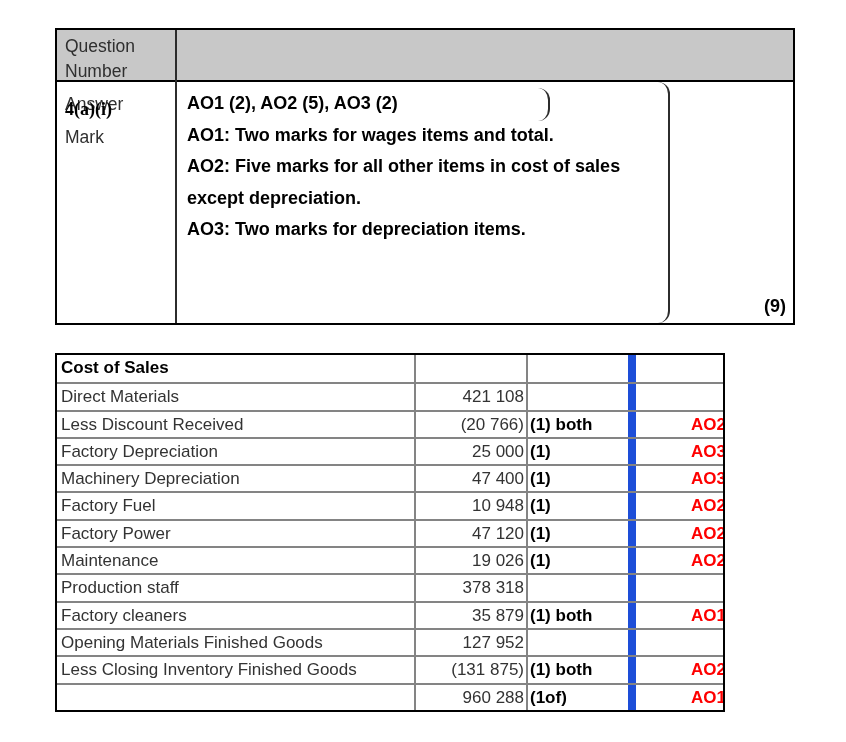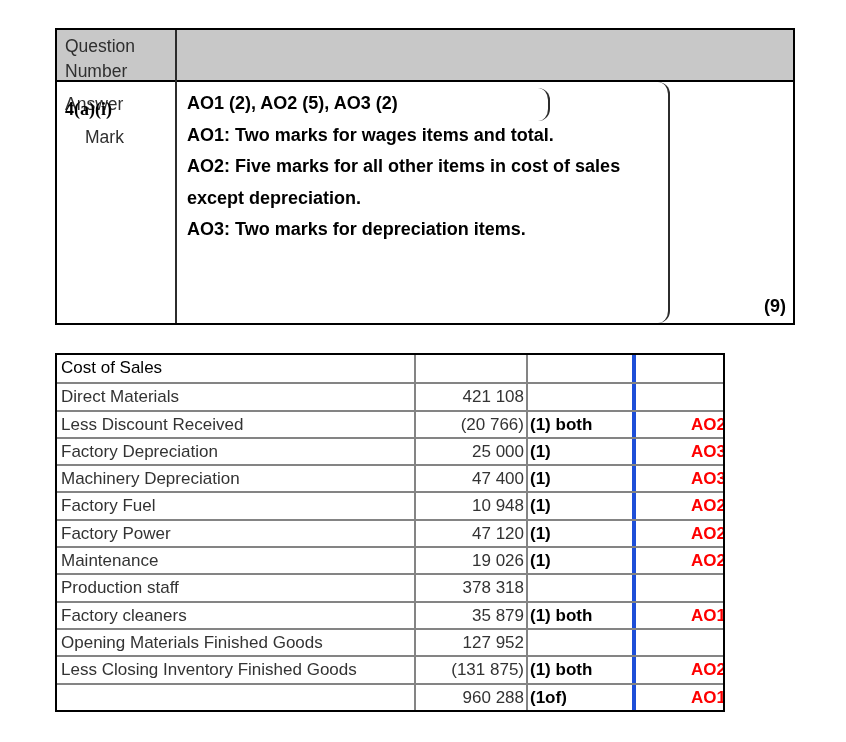--- a/index.html
+++ b/index.html
@@ -7,40 +7,40 @@
         font-family:"Liberation Sans",sans-serif;color:#333333;overflow:hidden;}
 
   
   #ms-table{position:absolute;left:55px;top:28px;width:740px;height:297px;
             border:2px solid #000000;box-sizing:border-box;}
   .t1-row{display:flex;box-sizing:border-box;}
   #ms-header{height:52px;background:#c8c8c8;border-bottom:2px solid #000000;flex-direction:column;}
   .t1-c{box-sizing:border-box;padding:4px 8px;font-size:17.5px;line-height:25px;color:#2f2f2f;}
   .col-q{width:120px;border-right:2px solid #2c2c2c;}
   .col-a{width:493px;border-right:2px solid #2c2c2c;border-radius:12px;}
-  .col-m{flex:1;margin-left:20px;}
+  .col-m{flex:1;}
   #ms-body{height:241px;}
   #ms-body .t1-c{font-weight:bold;color:#000000;font-size:18px;}
   .qnum{padding-top:15px;font-family:Liberation Serif, serif;}
   .ans{padding-top:6px;padding-left:10px;}
   .ans-line{line-height:31.5px;white-space:nowrap;}
   .markcell{display:flex;align-items:flex-end;justify-content:flex-end;padding:4px 7px;}
 
   
   #cost-table{position:absolute;left:55px;top:353px;width:670px;
               border:2px solid #000000;box-sizing:border-box;background:#ffffff;}
   .t2-row{display:flex;height:27.3px;box-sizing:border-box;border-top:2px solid #848484;}
   .t2-row:first-child{border-top:none;}
   .t2-c{box-sizing:border-box;font-size:17px;line-height:24px;padding-top:1px;
         color:#333333;overflow:hidden;white-space:nowrap;}
   .c-label{width:359px;border-right:2px solid #848484;padding-left:4px;}
   .c-value{width:112px;border-right:2px solid #848484;text-align:right;padding-right:2px;}
-  .c-note{width:108px;border-right:4px solid #1d4ed8;padding-left:2px;font-weight:bold;color:#000000;}
+  .c-note{width:108px;border-right:8px solid #1d4ed8;padding-left:2px;font-weight:bold;color:#000000;}
   .c-ao{flex:1;padding-left:7px;font-weight:bold;color:#fe0000;margin-left:48px;}
-  .title-row .c-label{font-weight:normal;color:#000000;}
+  .title-row .c-label{font-weight:bold;color:#000000;}
 </style>
 </head>
 <body>
 
 <div id="page">
 
   <div id="ms-table">
     <div id="ms-header" class="t1-row">
       <div class="t1-c col-q">Question Number</div>
       <div class="t1-c col-a">Answer</div>

